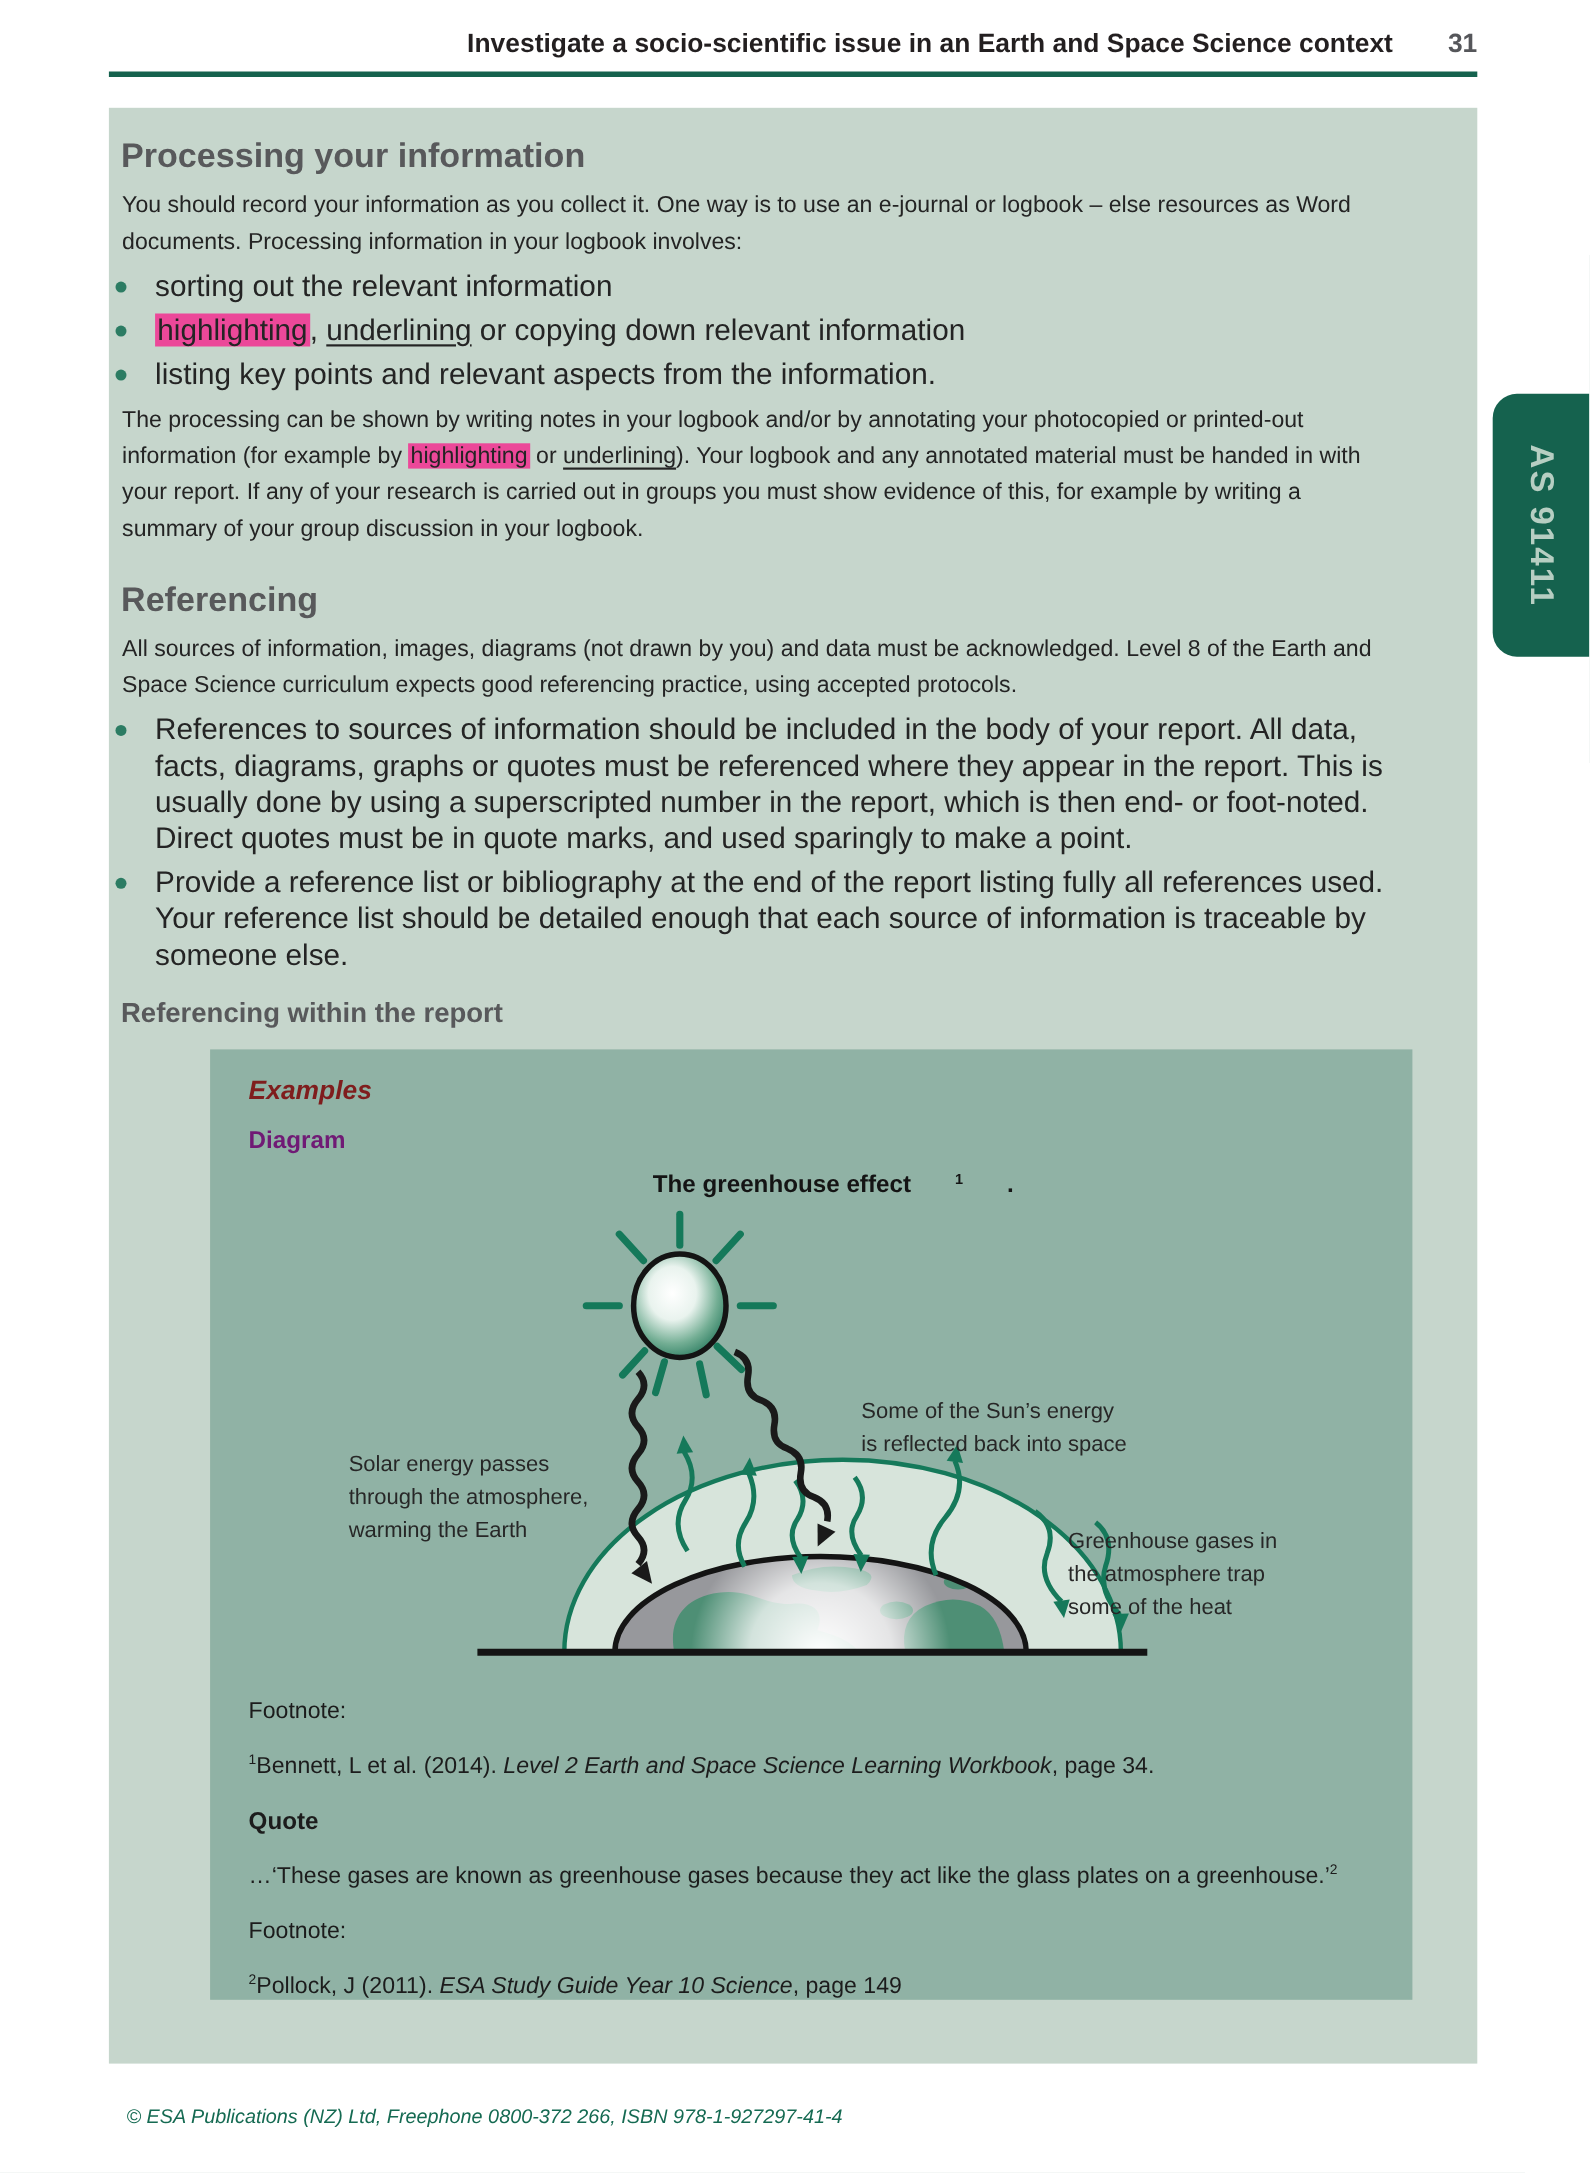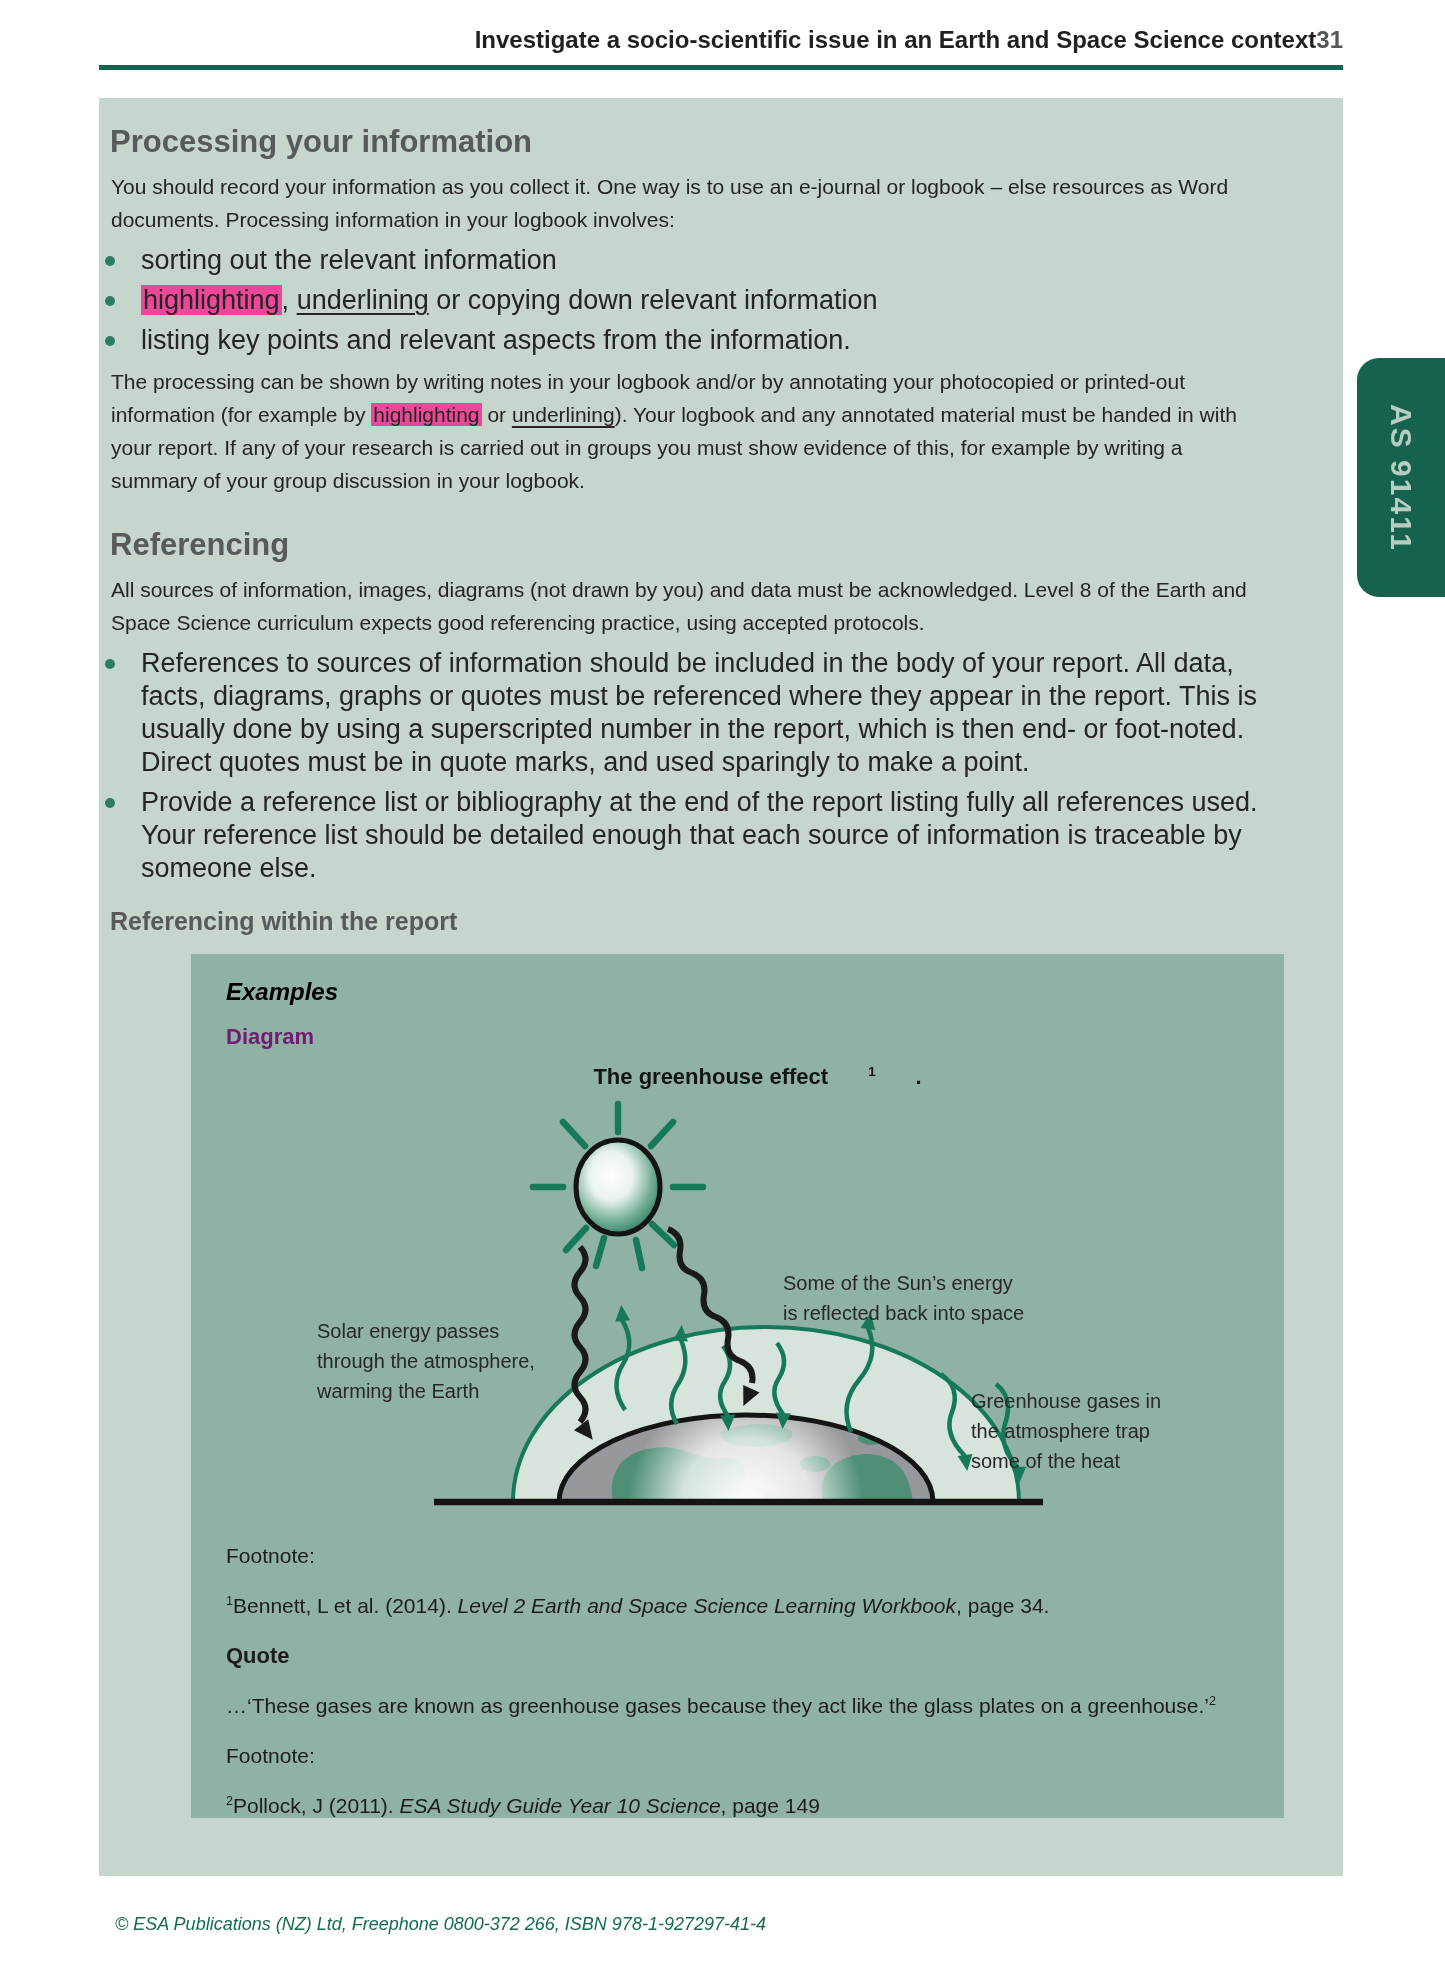--- a/index.html
+++ b/index.html
@@ -1,20 +1,20 @@
 <!DOCTYPE html>
 <html><head>
 <meta charset="utf-8">
 <style>
   html,body{margin:0;padding:0;background:#ffffff;}
   .page{position:relative;width:1445px;height:1975px;background:#ffffff;overflow:hidden;
         font-family:"Liberation Sans", sans-serif;color:#242424;}
   
   .hdr{position:absolute;top:26px;left:99px;width:1244px;display:flex;justify-content:flex-end;
-       align-items:baseline;}
+       align-items:baseline;gap:50px;}
   .hdr-title{font-size:24px;font-weight:700;color:#231f20;}
   .hdr-num{font-size:24px;font-weight:700;color:#55565a;}
   .hdr-rule{position:absolute;top:65px;left:99px;width:1244px;height:5px;background:#15624e;}
   
   .content{position:absolute;left:99px;top:98px;width:1244px;height:1778px;background:#c6d6cc;
            box-sizing:border-box;padding:10px 28px 0 4px;}
   h1{font-size:31px;font-weight:700;color:#58595b;margin:16px 0 10px 7px;}
   h1.sp{margin-top:30px;}
   h2{font-size:25px;font-weight:700;color:#58595b;margin:22px 0 8px 7px;}
   .para{font-size:21px;line-height:33px;margin:8px 0 8px 8px;width:1150px;}
@@ -25,21 +25,21 @@
                background:#2c7c63;}
   .btext{font-size:27px;line-height:33px;flex:1;}
   .hl{background:#ec4899;padding:0 2px;}
   .ul{text-decoration:underline;text-decoration-thickness:2px;text-underline-offset:4px;}
   .it{font-style:italic;}
   .bd{font-weight:700;margin-left:40px;}
   .sup{font-size:0.6em;vertical-align:super;line-height:0;}
   
   .examples{margin:18px 0 0 88px;width:1093px;height:864px;background:#90b2a5;box-sizing:border-box;
             padding:24px 34px 0 35px;overflow:hidden;color:#1c1c1c;}
-  .ex-title{font-size:24px;font-weight:700;font-style:italic;color:#000000;}
+  .ex-title{font-size:24px;font-weight:700;font-style:italic;color:#7f1d1d;}
   .ex-diagram{font-size:22px;font-weight:700;color:#701a75;margin-top:18px;}
   .dgwrap{position:relative;width:1023px;height:455px;margin-top:10px;}
   .dg-title{position:absolute;top:4px;left:0;width:100%;text-align:center;font-size:22px;color:#141414;}
   .dg-svg{position:absolute;left:0;top:40px;overflow:visible;}
   .dg-label{position:absolute;font-size:20px;line-height:30px;color:#272727;}
   .lab-solar{left:91px;top:256px;}
   .lab-reflect{left:557px;top:208px;}
   .lab-green{left:745px;top:326px;}
   .ex-line{font-size:21px;line-height:33px;margin:17px 0 0 0;}
   .ex-line.first{margin-top:24px;}

